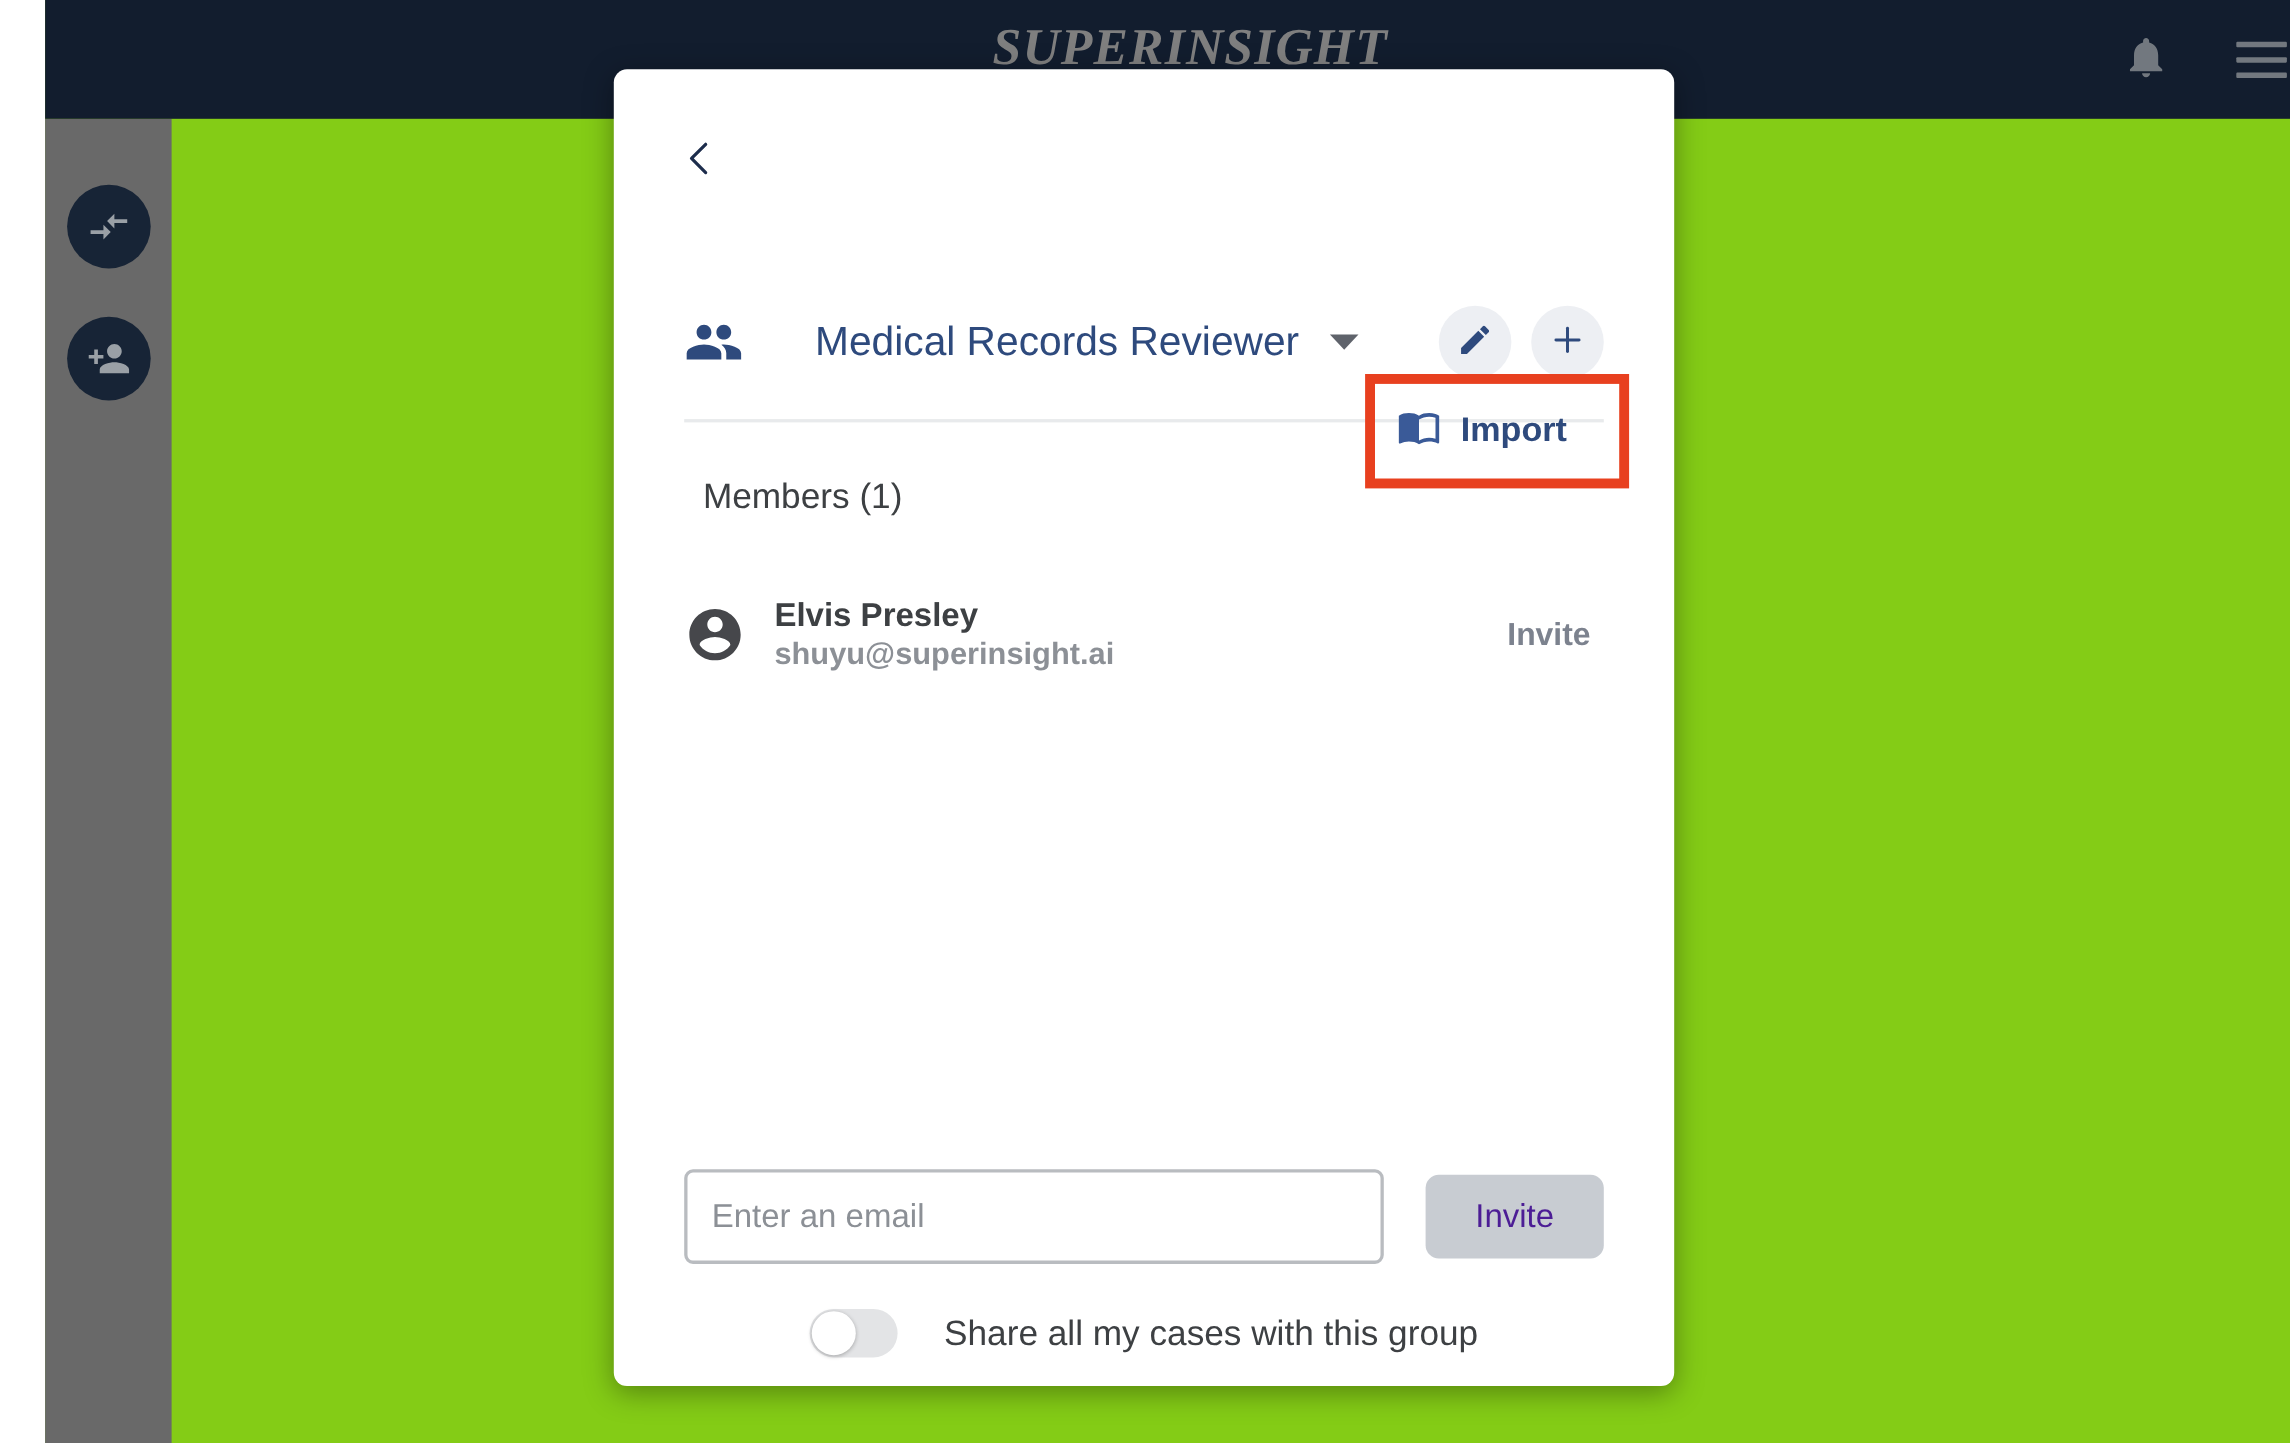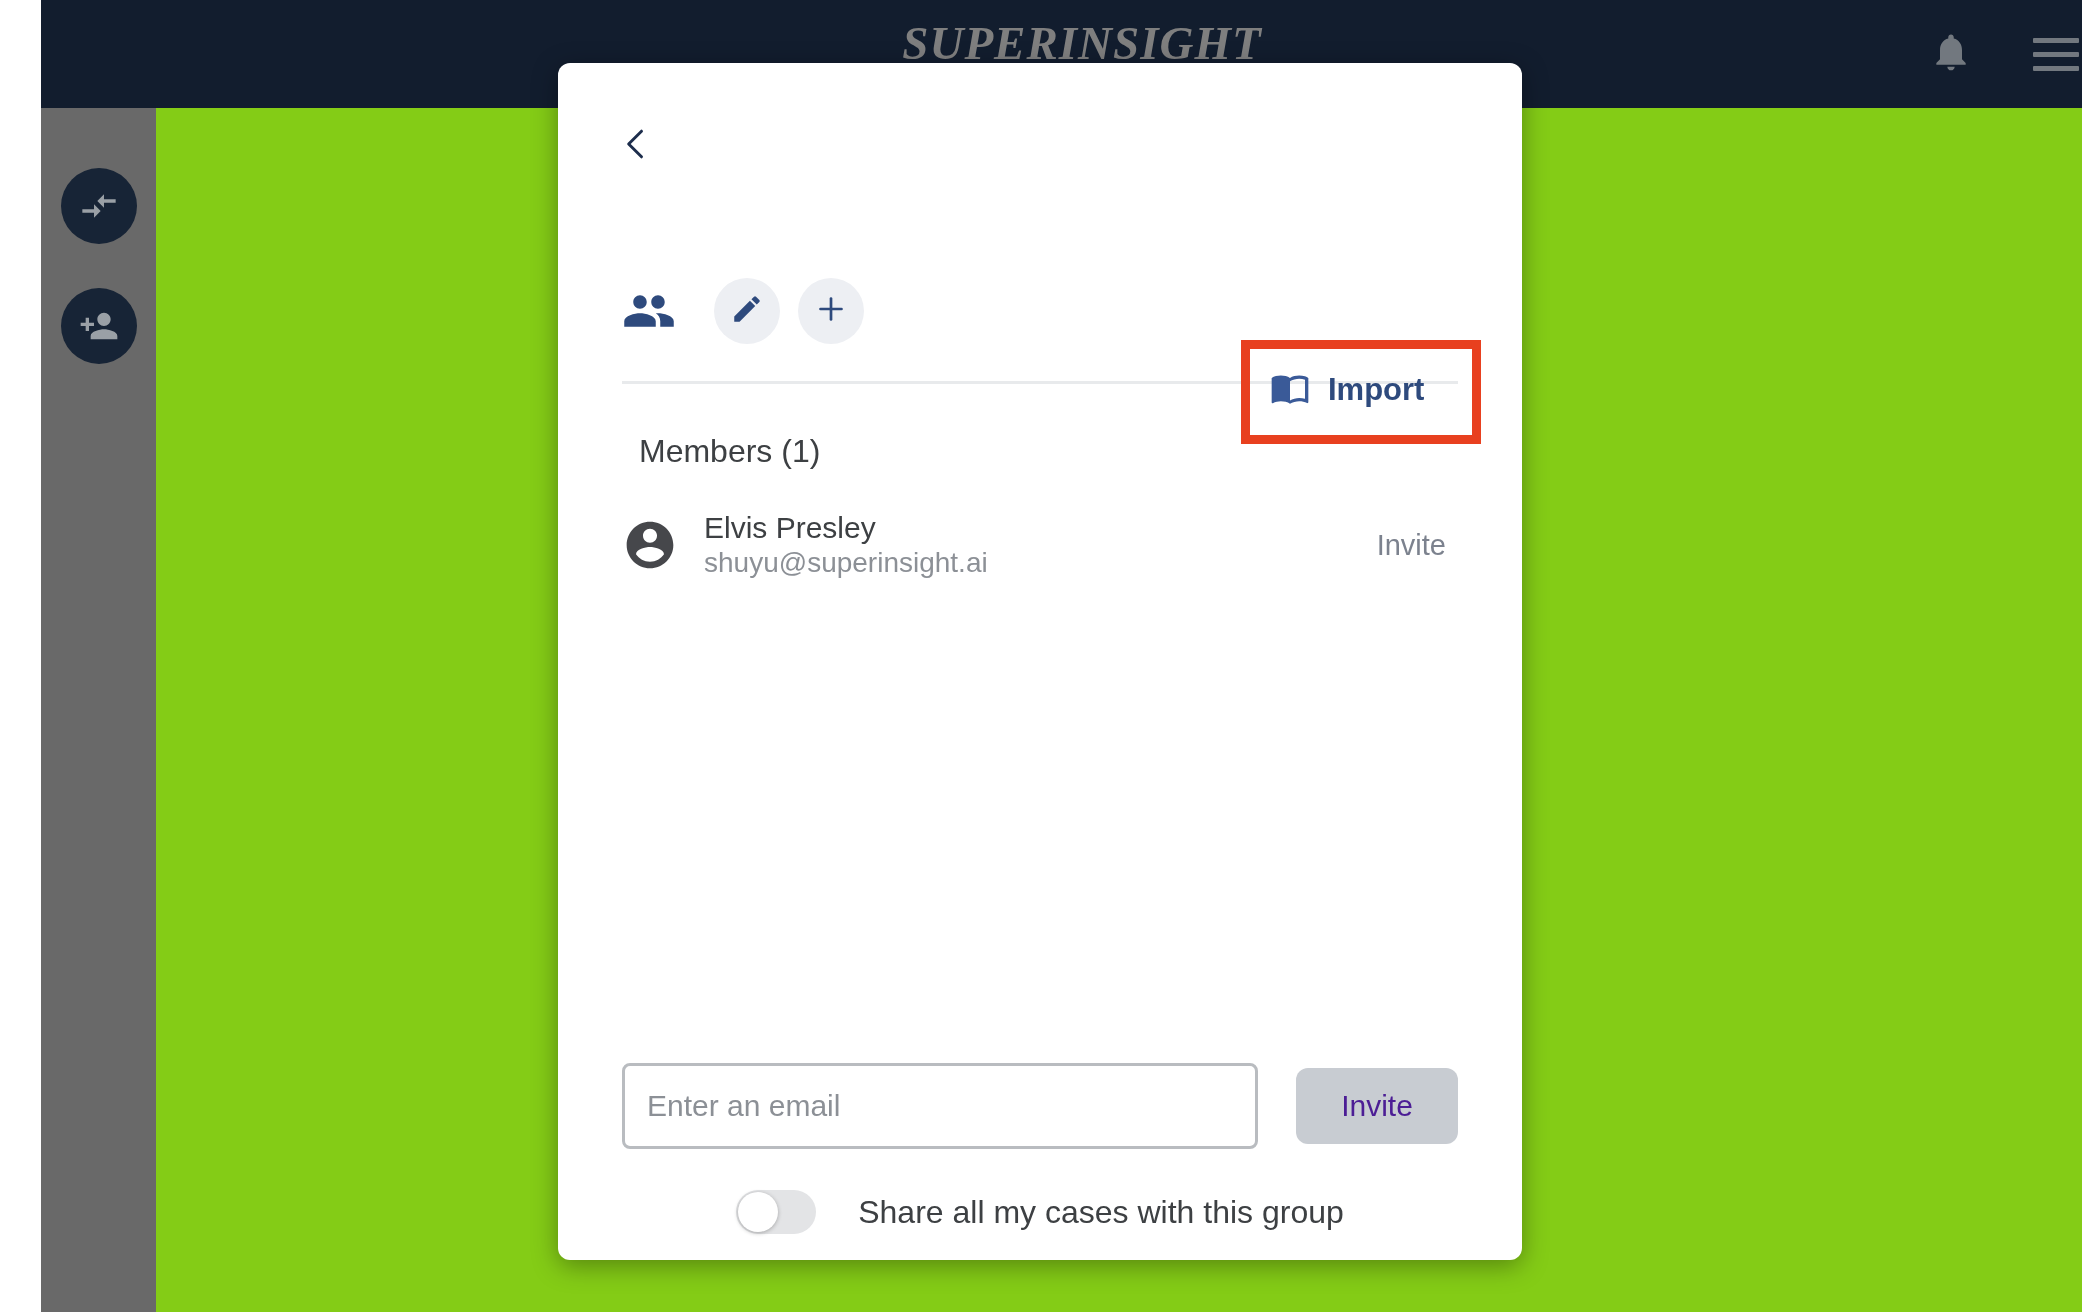--- a/index.html
+++ b/index.html
@@ -224,22 +224,23 @@
   #import-button-label {
     font-size: 31px;
     color: #2e4a7d;
     font-weight: bold;
   }
 
   
   #member-list {
     position: absolute;
     left: 64px;
-    top: 440px;
-    width: 836px;
+    top: 472px;
+    width: 836px;
+    font-weight: bold;
   }
   .member-row {
     display: flex;
     align-items: center;
     height: 84px;
     justify-content: space-between;
   }
   .member-identity {
     display: flex;
     align-items: center;
@@ -386,20 +387,24 @@
     </span>
   </div>
 
   <div id="group-header-row">
     <span id="group-people-icon">
       <svg width="54" height="54" viewBox="0 0 24 24" fill="#2e4a7d" aria-hidden="true">
         <path d="M16 11c1.66 0 2.99-1.34 2.99-3S17.66 5 16 5c-1.66 0-3 1.34-3 3s1.34 3 3 3zm-8 0c1.66 0 2.99-1.34 2.99-3S9.66 5 8 5C6.34 5 5 6.34 5 8s1.34 3 3 3zm0 2c-2.33 0-7 1.17-7 3.5V19h14v-2.5c0-2.33-4.67-3.5-7-3.5zm8 0c-.29 0-.62.02-.97.05 1.16.84 1.97 1.97 1.97 3.45V19h6v-2.5c0-2.33-4.67-3.5-7-3.5z"></path>
       </svg>
     </span>
 
+    <div id="group-title-wrap">
+      <span id="group-title">Medical Records Reviewer</span>
+      <span id="group-dropdown-caret"></span>
+    </div>
 
     <div class="round-icon-button">
       <span>
         <svg width="34" height="34" viewBox="0 0 24 24" fill="#2e4a7d" aria-hidden="true">
           <path d="M3 17.25V21h3.75L17.81 9.94l-3.75-3.75L3 17.25zM20.71 7.04c.39-.39.39-1.02 0-1.41l-2.34-2.34a.9959.9959 0 0 0-1.41 0l-1.83 1.83 3.75 3.75 1.83-1.83z"></path>
         </svg>
       </span>
     </div>
 
     <div class="round-icon-button">

